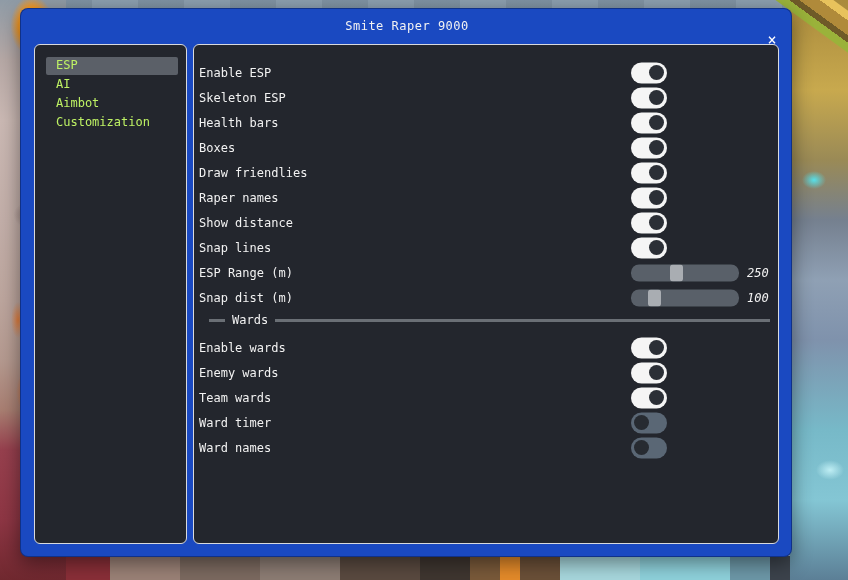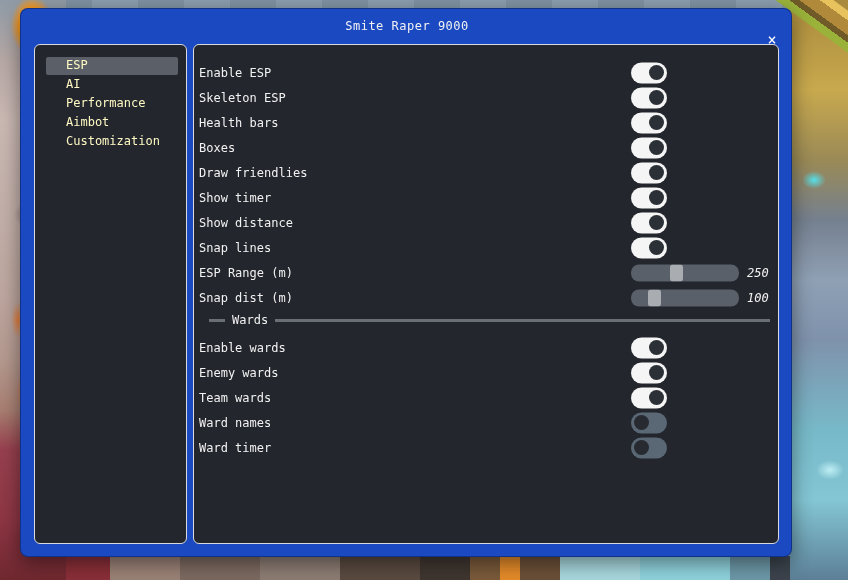--- a/index.html
+++ b/index.html
@@ -47,22 +47,22 @@
   .title { font-size:12px; letter-spacing:.5px; }
   .close { margin-left:auto; width:18px; height:18px; display:flex; align-items:center;
     justify-content:center; font-size:15px; line-height:1; cursor:default; color:#fff; }
 
   .panel { position:absolute; top:35px; height:500px; background:#23262d;
     border:1px solid #d8dadd; border-radius:6px; }
   .panel-side { left:13px; width:153px; padding-top:12px; }
   .panel-main { left:172px; width:586px; padding-top:15px; overflow:hidden; }
 
   
-  .side-item { height:18px; line-height:17px; margin:0 8px 1px 11px; padding-left:20px;
-    border-radius:2px; color:#fef9c3; }
+  .side-item { height:18px; line-height:17px; margin:0 8px 1px 11px; padding-left:10px;
+    border-radius:2px; color:#bef264; }
   .side-item[data-selected="true"] { background:#5b6068; }
 
   
   .sec-header { height:20px; display:flex; align-items:center; margin:0 8px 5px 15px; }
   .sec-header .dash { width:16px; height:3px; background:#6a6f75; flex:none; }
   .sec-header .line { flex:1; height:3px; background:#6a6f75; }
   .sec-header .sec-title { padding:0 7px; font-size:12px; }
   .sec-header.second { }
 
   
@@ -97,21 +97,20 @@
 
 <div class="window">
   <div class="titlebar">
     <span class="title">Smite Raper 9000</span>
     <span class="close">×</span>
   </div>
 
   <div class="panel panel-side">
     <div class="side-item" data-selected="true">ESP</div>
     <div class="side-item" data-selected="false">AI</div>
-    <div class="side-item" data-selected="false">Performance</div>
     <div class="side-item" data-selected="false">Aimbot</div>
     <div class="side-item" data-selected="false">Customization</div>
   </div>
 
   <div class="panel panel-main">
 
 
     <div class="row">
       <span class="lbl">Enable ESP</span>
       <span class="ctl toggle" data-state="on">
@@ -136,21 +135,21 @@
           <span class="knob"></span>
         </span>
     </div>
     <div class="row">
       <span class="lbl">Draw friendlies</span>
       <span class="ctl toggle" data-state="on">
           <span class="knob"></span>
         </span>
     </div>
     <div class="row">
-      <span class="lbl">Show timer</span>
+      <span class="lbl">Raper names</span>
       <span class="ctl toggle" data-state="on">
           <span class="knob"></span>
         </span>
     </div>
     <div class="row">
       <span class="lbl">Show distance</span>
       <span class="ctl toggle" data-state="on">
           <span class="knob"></span>
         </span>
     </div>
@@ -193,26 +192,26 @@
           <span class="knob"></span>
         </span>
     </div>
     <div class="row">
       <span class="lbl">Team wards</span>
       <span class="ctl toggle" data-state="on">
           <span class="knob"></span>
         </span>
     </div>
     <div class="row">
+      <span class="lbl">Ward timer</span>
+      <span class="ctl toggle" data-state="off">
+          <span class="knob"></span>
+        </span>
+    </div>
+    <div class="row">
       <span class="lbl">Ward names</span>
       <span class="ctl toggle" data-state="off">
           <span class="knob"></span>
         </span>
     </div>
-    <div class="row">
-      <span class="lbl">Ward timer</span>
-      <span class="ctl toggle" data-state="off">
-          <span class="knob"></span>
-        </span>
-    </div>
 
   </div>
 </div>
 
 </body></html>

